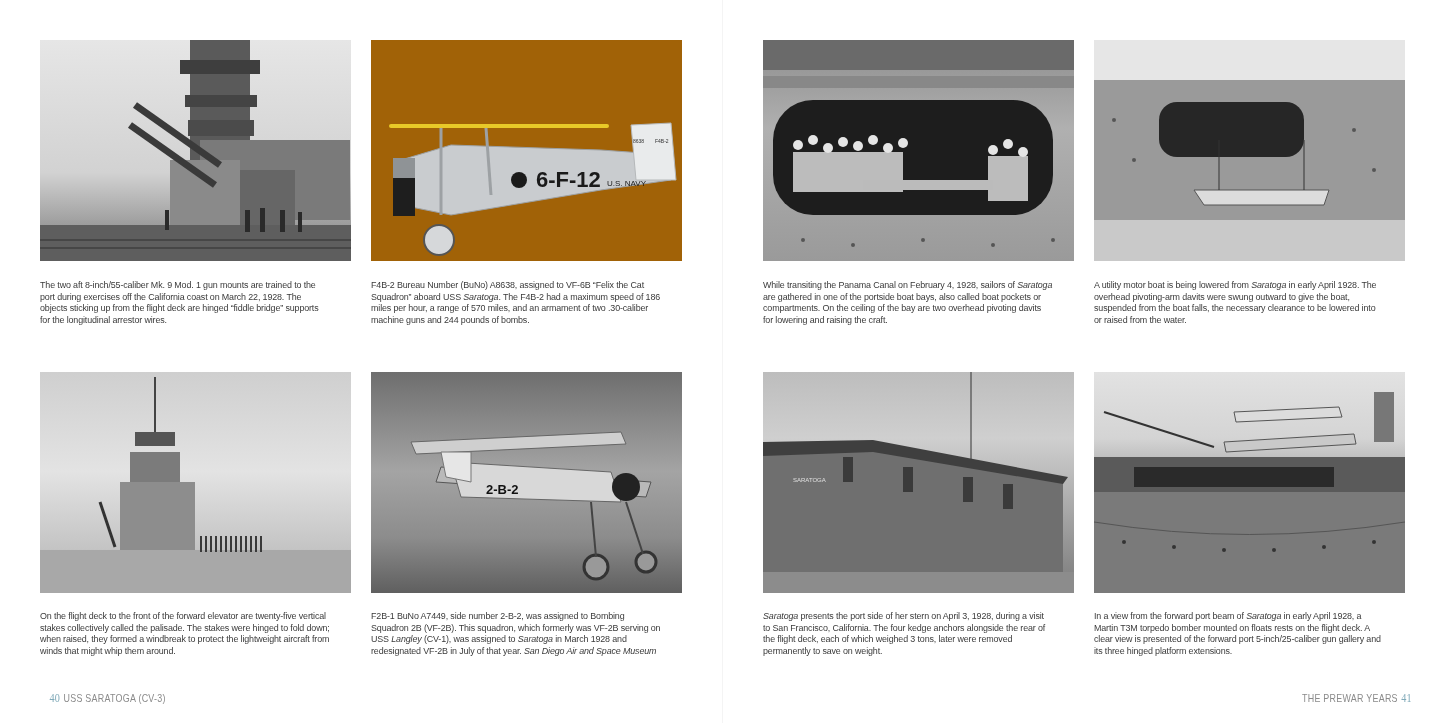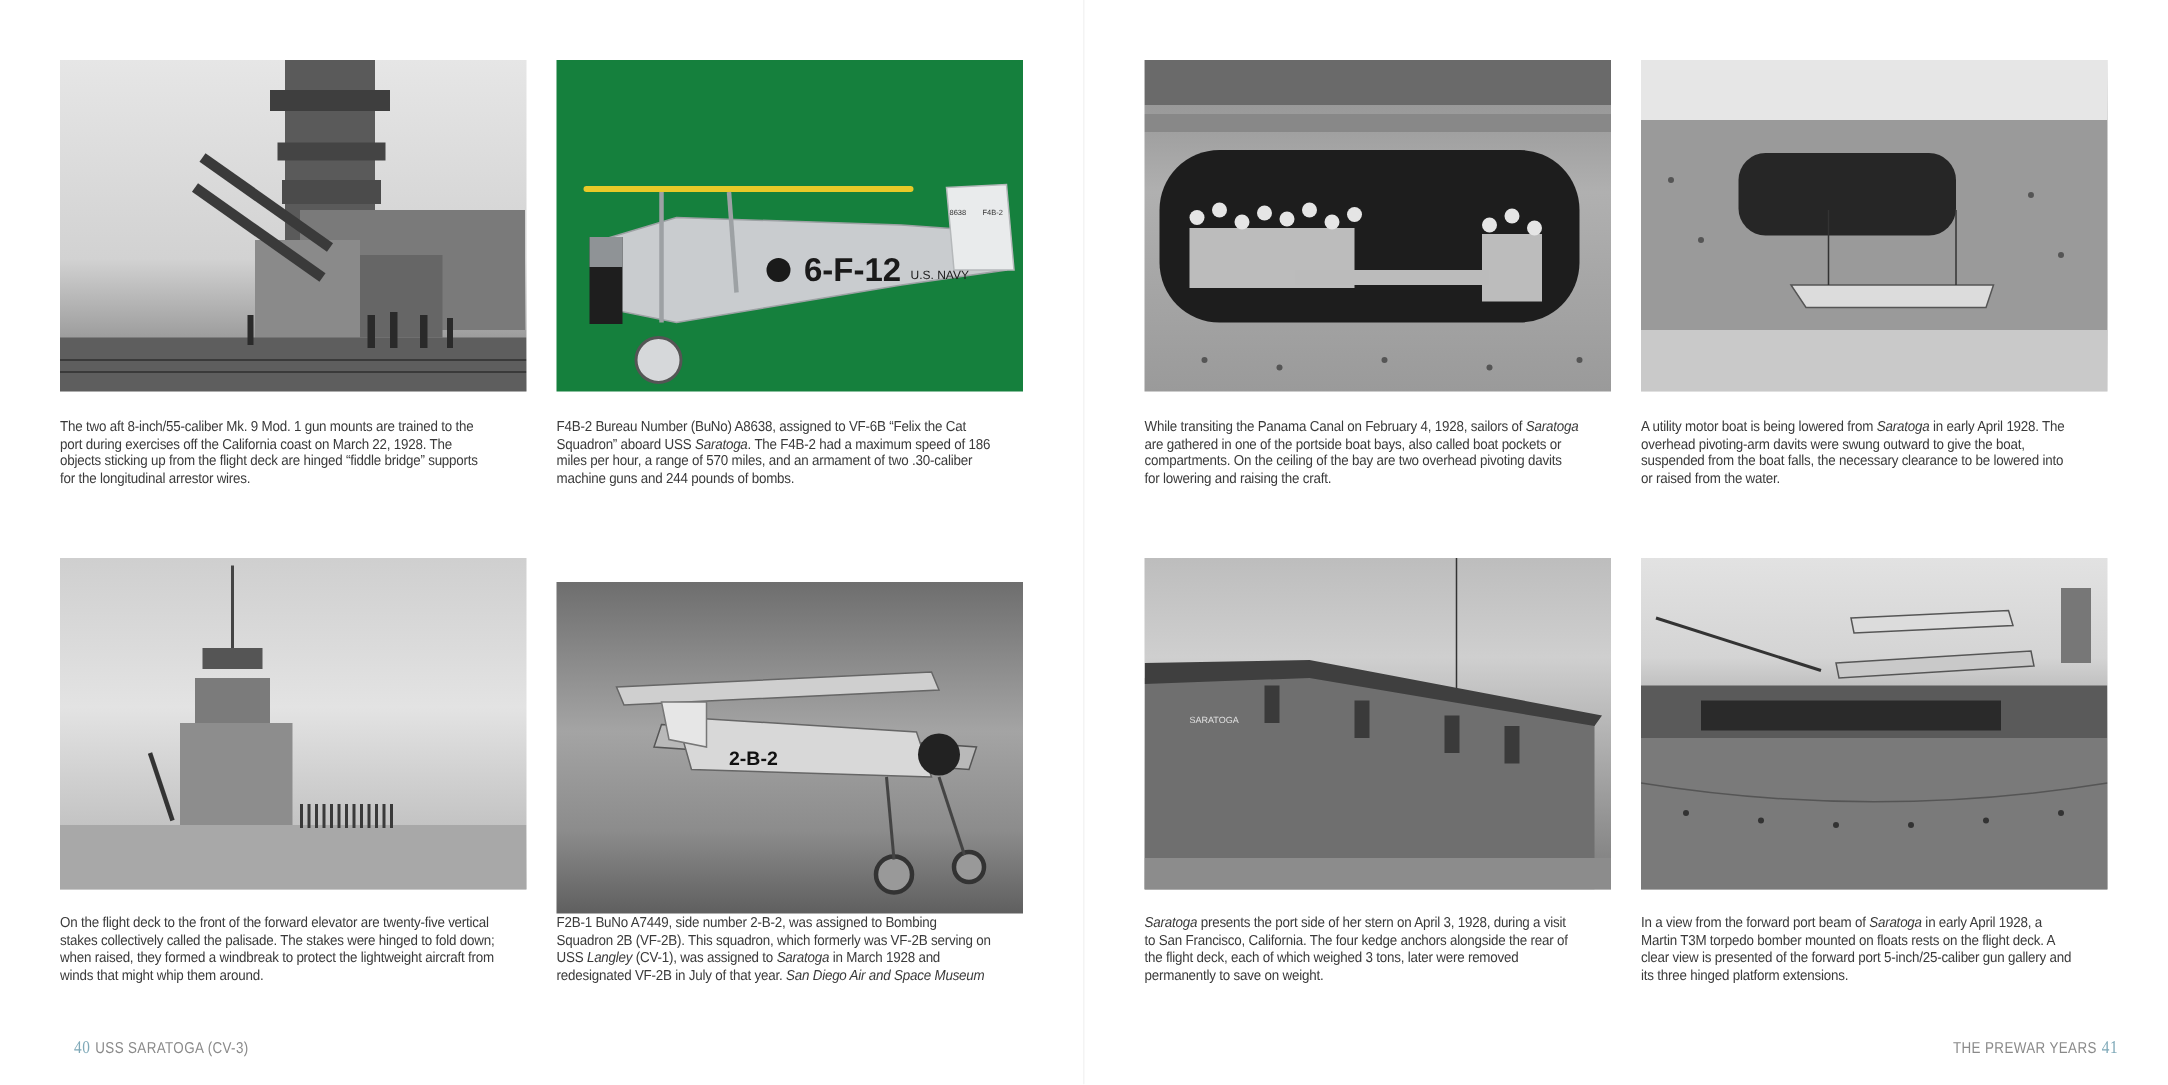--- a/index.html
+++ b/index.html
@@ -54,21 +54,21 @@
         <rect x="220" y="168" width="5" height="24"></rect>
           <rect x="240" y="170" width="5" height="22"></rect>
         <rect x="258" y="172" width="4" height="20"></rect>
       </g>
     </svg>
   </div>
   <div class="caption" style="left:40px;top:279px;">
     <span>The two aft 8-inch/55-caliber Mk. 9 Mod. 1 gun mounts are trained to the port during exercises off the California coast on March 22, 1928. The objects sticking up from the flight deck are hinged “fiddle bridge” supports for the longitudinal arrestor wires.</span>
   </div>
 
-  <div class="photo" style="left:371px;top:40px;background:#15803d;" title="Color profile illustration of F4B-2 biplane">
+  <div class="photo" style="left:371px;top:40px;background:#a16207;" title="Color profile illustration of F4B-2 biplane">
     <svg viewBox="0 0 311 221">
       <rect x="58" y="84" width="220" height="4" fill="#e8c928" rx="2" transform="translate(-40,0)"></rect>
       <path d="M30 120 L80 105 L230 110 L300 115 L300 140 L230 150 L80 175 L30 165 Z" fill="#c9cccf" stroke="#9da1a4"></path>
       <path d="M260 85 L300 83 L305 140 L265 140 Z" fill="#e9ebec" stroke="#b5b8ba"></path>
       <rect x="22" y="118" width="22" height="58" fill="#1e1e1e"></rect>
       <rect x="22" y="118" width="22" height="20" fill="#8f9396"></rect>
       <line x1="70" y1="88" x2="70" y2="175" stroke="#9da1a4" stroke-width="3"></line>
       <line x1="115" y1="88" x2="120" y2="155" stroke="#9da1a4" stroke-width="3"></line>
       <circle cx="68" cy="200" r="15" fill="#d6d8da" stroke="#555" stroke-width="2"></circle>
       <text x="165" y="147" font-family="Liberation Sans, sans-serif" font-weight="bold" font-size="22" fill="#1a1a1a">6-F-12</text>
@@ -104,21 +104,21 @@
         <rect x="210" y="164" width="2" height="16"></rect>
           <rect x="215" y="164" width="2" height="16"></rect>
         <rect x="220" y="164" width="2" height="16"></rect>
       </g>
     </svg>
   </div>
   <div class="caption" style="left:40px;top:610px;">
     <span>On the flight deck to the front of the forward elevator are twenty-five vertical stakes collectively called the palisade. The stakes were hinged to fold down; when raised, they formed a windbreak to protect the lightweight aircraft from winds that might whip them around.</span>
   </div>
 
-  <div class="photo" style="left:371px;top:388px;background:linear-gradient(180deg,#6e6e6e 0%,#a4a4a4 45%,#8c8c8c 75%,#5f5f5f 100%);" title="F2B-1 biplane side number 2-B-2 in flight">
+  <div class="photo" style="left:371px;top:372px;background:linear-gradient(180deg,#6e6e6e 0%,#a4a4a4 45%,#8c8c8c 75%,#5f5f5f 100%);" title="F2B-1 biplane side number 2-B-2 in flight">
     <svg viewBox="0 0 311 221">
       <path d="M40 70 L250 60 L255 72 L45 82 Z" fill="#cfcfcf" stroke="#666"></path>
       <path d="M70 95 L280 110 L275 125 L65 110 Z" fill="#b9b9b9" stroke="#555"></path>
       <path d="M80 90 L240 100 L250 130 L90 125 Z" fill="#d8d8d8" stroke="#666"></path>
       <path d="M70 80 L100 80 L100 110 L75 105 Z" fill="#e6e6e6" stroke="#777"></path>
       <circle cx="255" cy="115" r="14" fill="#222"></circle>
       <text x="115" y="122" font-family="Liberation Sans, sans-serif" font-weight="bold" font-size="13" fill="#111">2-B-2</text>
       <circle cx="225" cy="195" r="12" fill="#999" stroke="#333" stroke-width="3"></circle>
       <circle cx="275" cy="190" r="10" fill="#999" stroke="#333" stroke-width="3"></circle>
       <line x1="220" y1="130" x2="225" y2="185" stroke="#444" stroke-width="2"></line>

